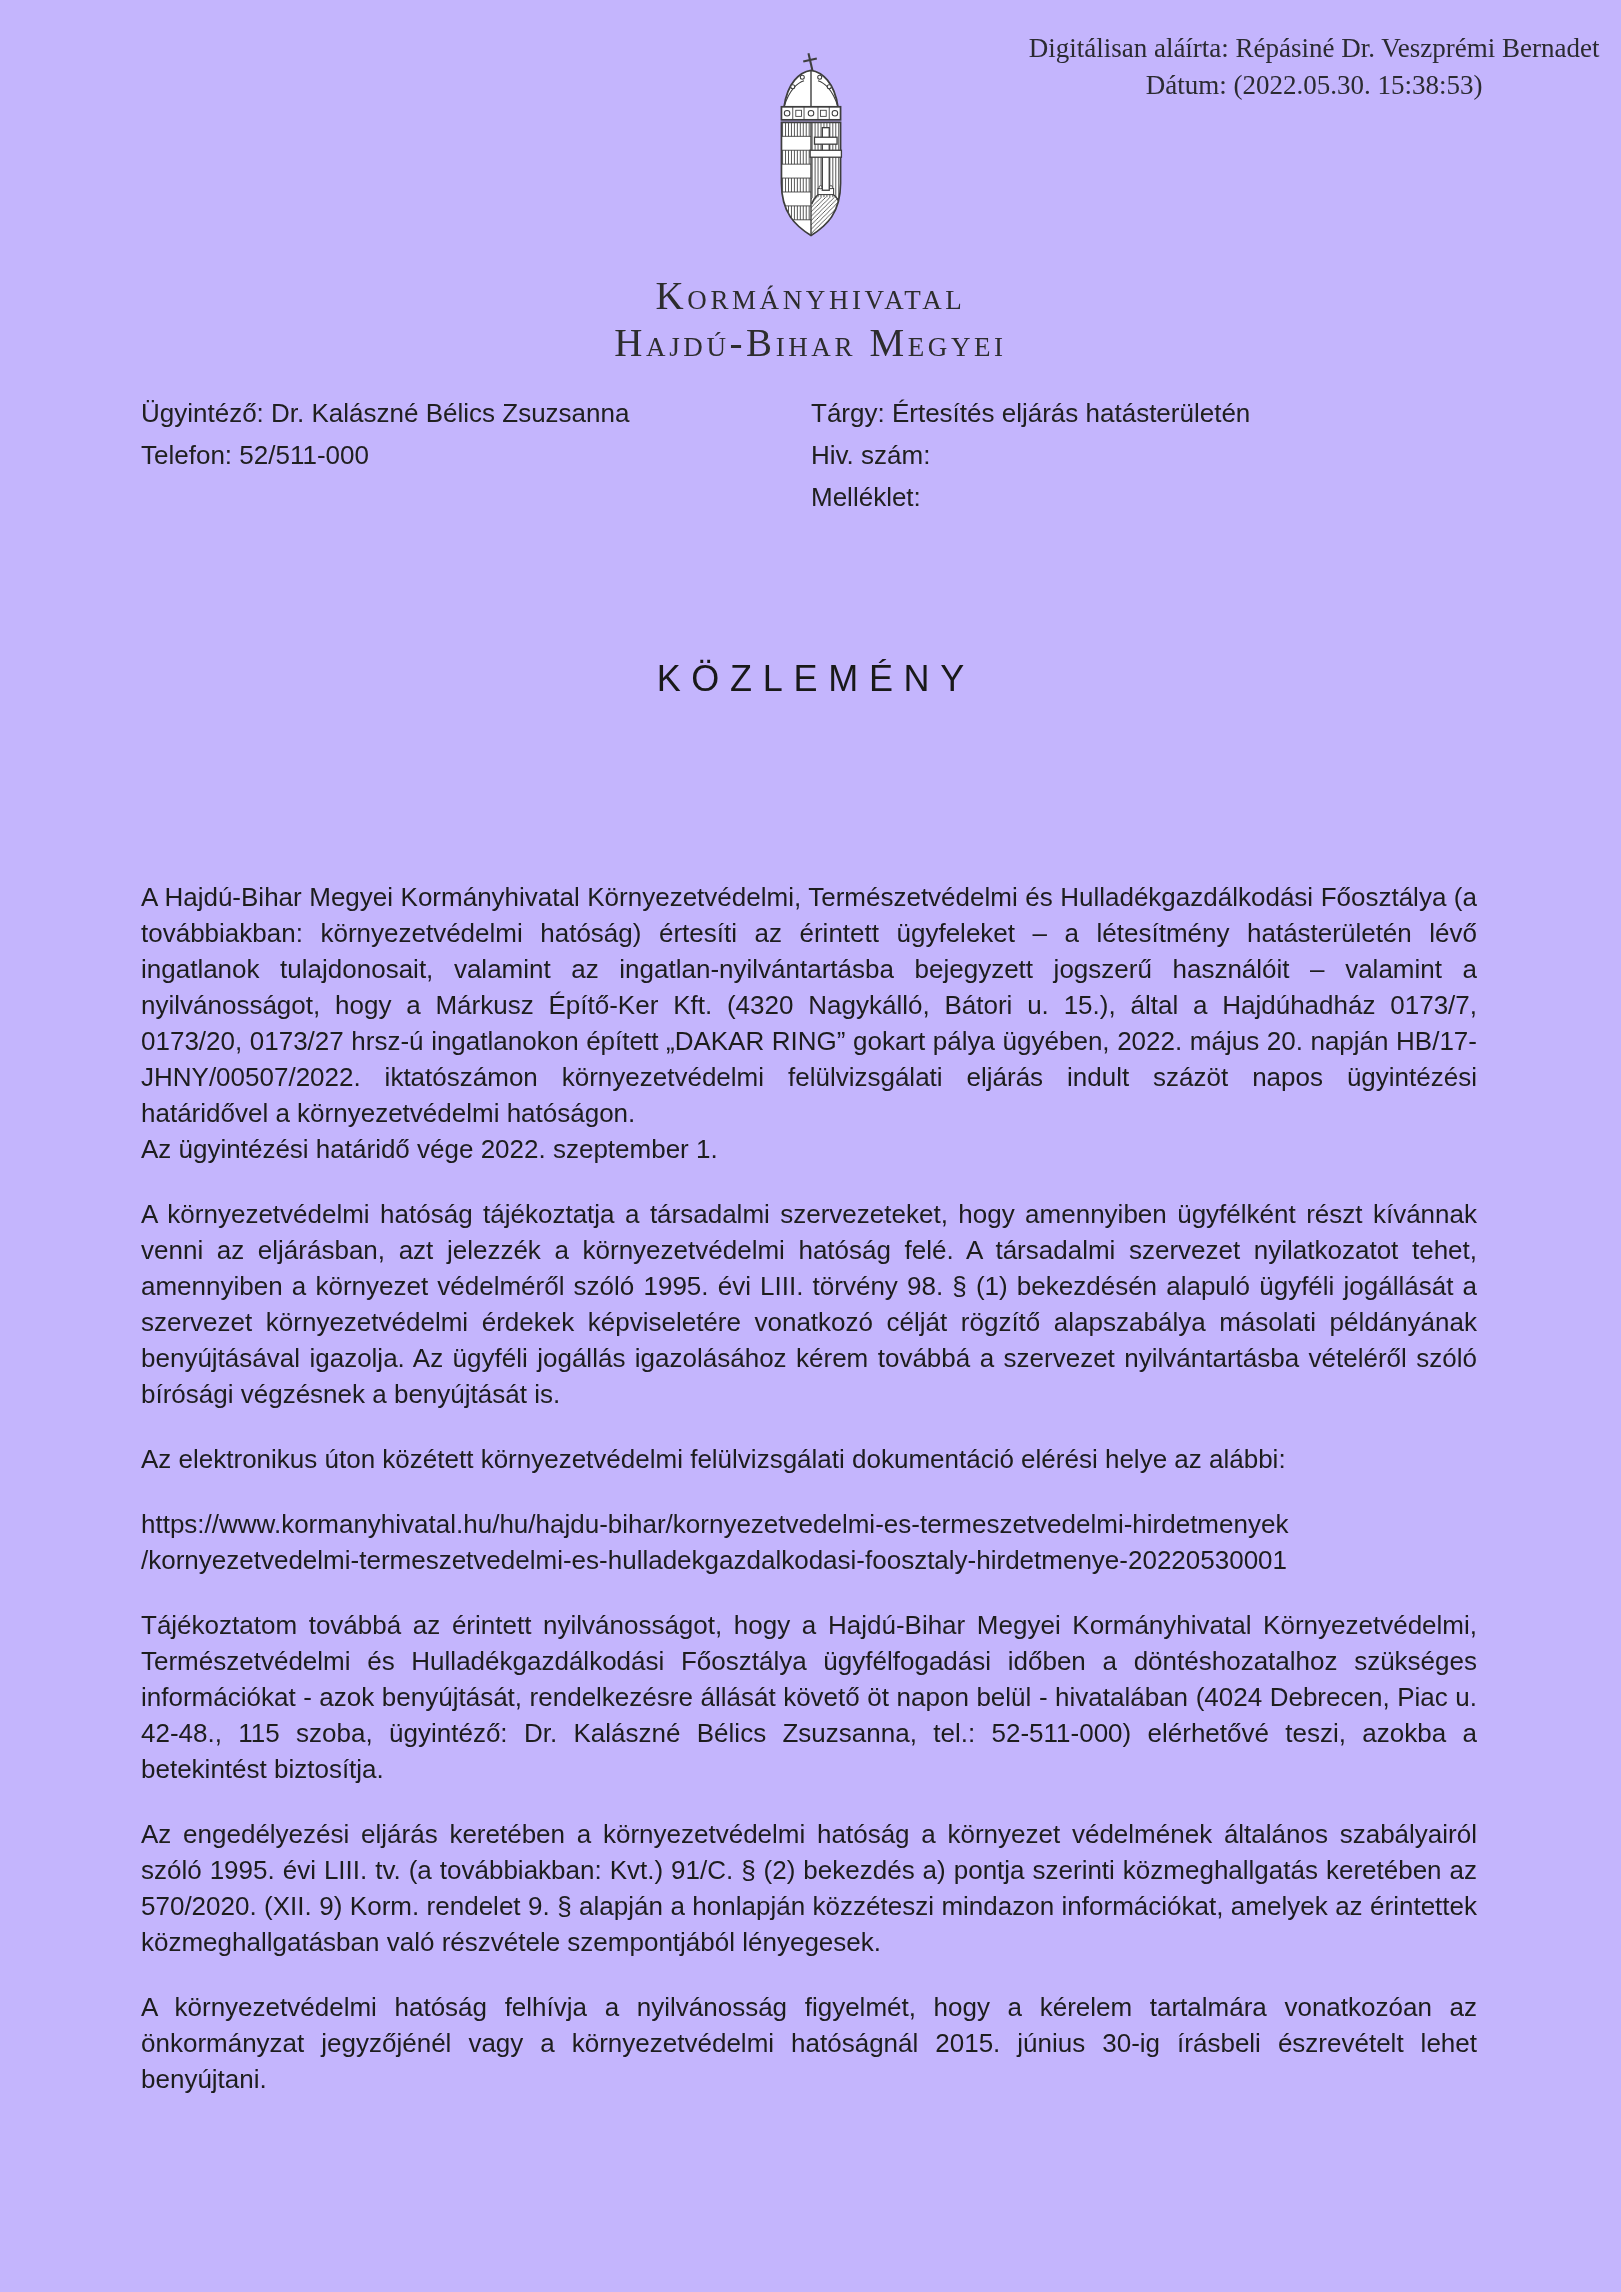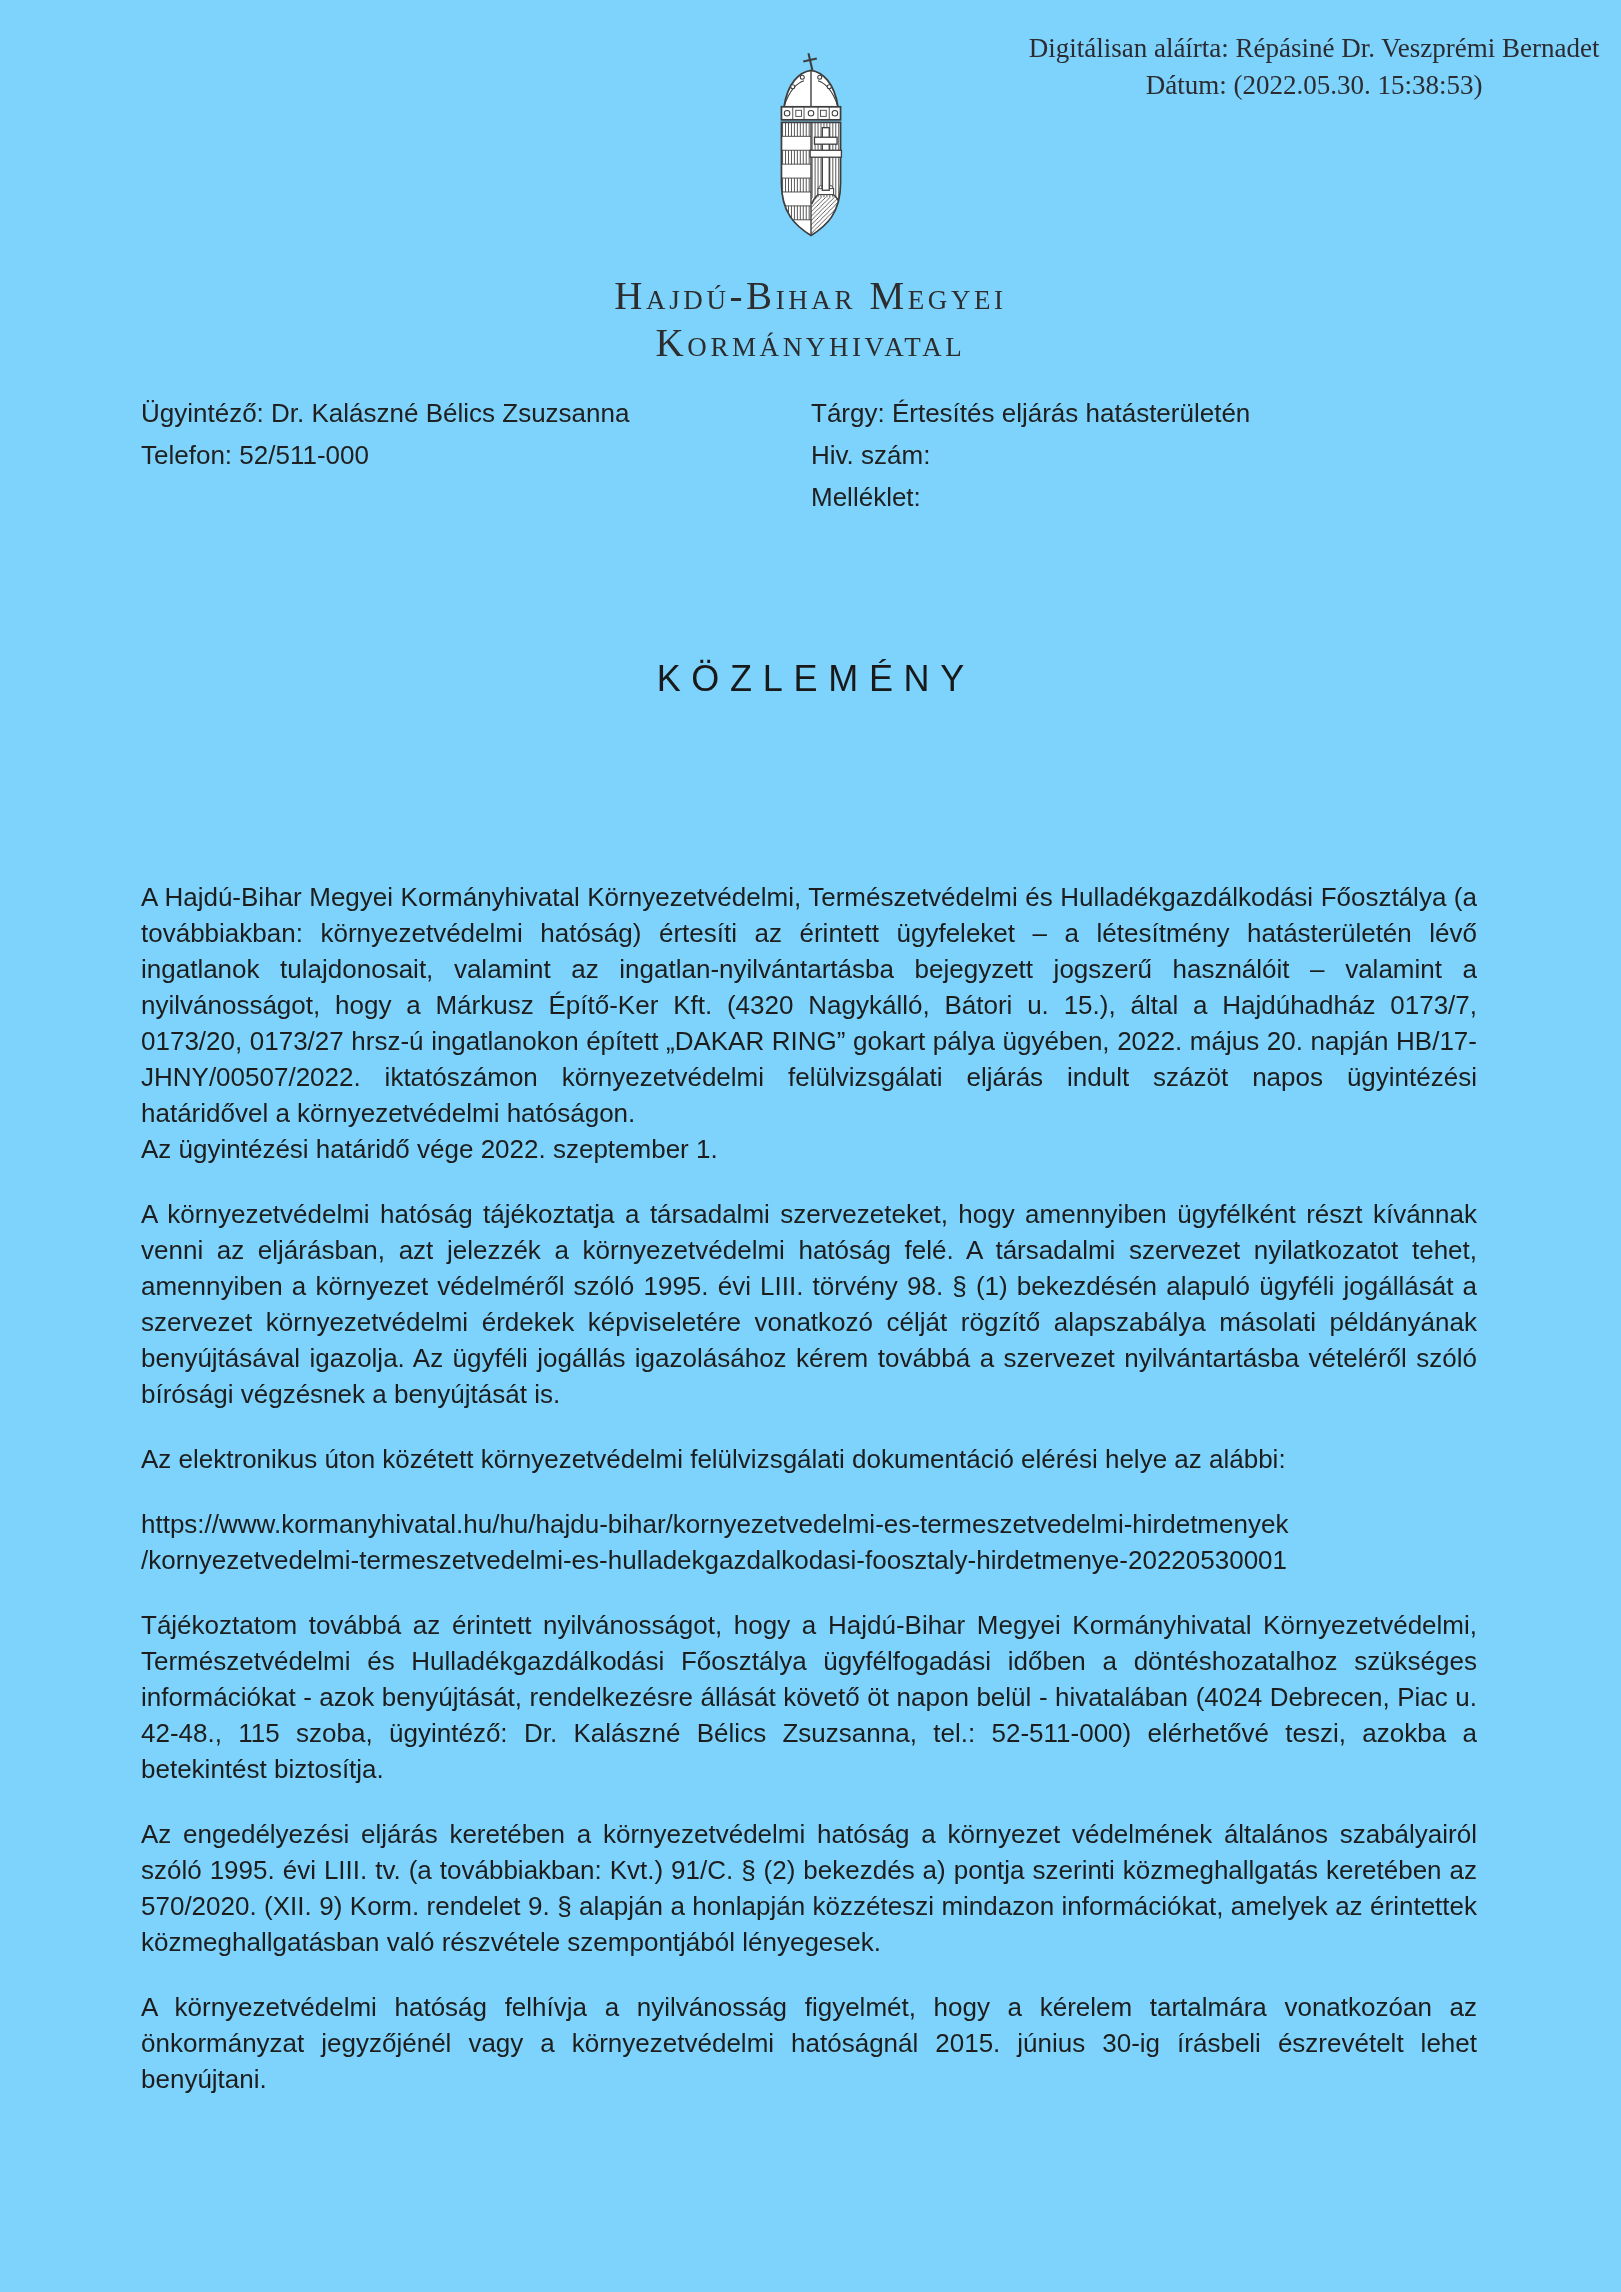--- a/index.html
+++ b/index.html
@@ -1,21 +1,21 @@
 <!DOCTYPE html>
 <html lang="hu" style="font-size:14.3px"><head>
 <meta charset="utf-8">
 <title>Közlemény</title>
 <style>
   html, body { margin:0; padding:0; background:#ffffff; }
   .page {
     position:relative;
     width:1621px;
     height:2293px;
-    background:#7dd3fc;
+    background:#c4b5fd;
     font-family:"Liberation Sans", sans-serif;
     color:#1e1e1e;
     overflow:hidden;
   }
 
   
   .sig {
     position:absolute;
     top:30px;
     right:21.5px;
@@ -177,22 +177,22 @@
       <circle cx="82" cy="155.5" r="1.8" fill="#fff" stroke="#3e3e3e" stroke-width="1"></circle>
       <circle cx="88" cy="156.5" r="1.8" fill="#fff" stroke="#3e3e3e" stroke-width="1"></circle>
 
       <rect x="78" y="88" width="8" height="72" fill="#fff" stroke="#3e3e3e" stroke-width="1.5"></rect>
       <rect x="69" y="99" width="26" height="8" fill="#fff" stroke="#3e3e3e" stroke-width="1.5"></rect>
       <rect x="64" y="114" width="36" height="8" fill="#fff" stroke="#3e3e3e" stroke-width="1.5"></rect>
     </svg>
   </div>
 
   <div class="org">
+    <div>Kormányhivatal</div>
     <div>Hajdú-Bihar Megyei</div>
-    <div>Kormányhivatal</div>
   </div>
 
   <div class="meta">
     <div>
       <div>Ügyintéző: Dr. Kalászné Bélics Zsuzsanna</div>
       <div>Telefon: 52/511-000</div>
     </div>
     <div class="meta-right">
       <div>Tárgy: Értesítés eljárás hatásterületén</div>
       <div>Hiv. szám:</div>

